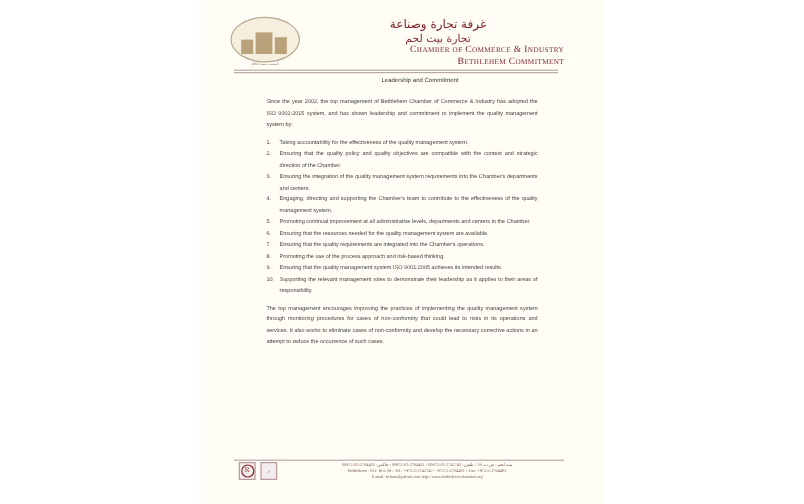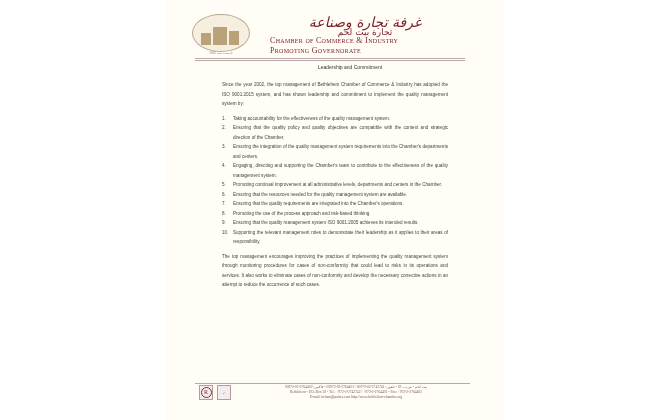--- a/index.html
+++ b/index.html
@@ -12,23 +12,23 @@
     background: #fffdf5;
   }
   .logo {
     position: absolute; left: 192px; top: 14px; width: 56px; height: 36px;
     border: 1px solid #b8a890; border-radius: 50%; background: #f6efdf;
     overflow: hidden;
   }
   .logo .bldg { position: absolute; bottom: 6px; height: 14px; background: #b9a27a; }
   .logo-caption { position: absolute; left: 192px; top: 51px; width: 58px; font-size: 3px; color: #8a7a6a; text-align: center; }
   .header-ar { position: absolute; left: 290px; width: 150px; text-align: center; font-family: "DejaVu Serif", serif; color: #7a1e24; direction: rtl; }
-  .ar1 { top: 14px; font-size: 14px; letter-spacing: 2px; font-style: italic; }
+  .ar1 { top: 14px; font-size: 10px; letter-spacing: 2px; }
   .ar2 { top: 27px; font-size: 9px; letter-spacing: 3px; }
-  .header-en { position: absolute; left: 270px; width: 200px; text-align: left; font-family: "Liberation Serif", serif; color: #7a1e24; font-variant: small-caps; font-size: 8px; letter-spacing: 0.3px; }
+  .header-en { position: absolute; left: 270px; width: 200px; text-align: right; font-family: "Liberation Serif", serif; color: #7a1e24; font-variant: small-caps; font-size: 8px; letter-spacing: 0.3px; }
   .en1 { top: 36px; }
   .en2 { top: 46px; }
   .rule { position: absolute; left: 195px; width: 270px; height: 1px; background: #b9a8a8; }
   .rule.r1 { top: 58px; }
   .rule.r2 { top: 60px; }
   .title { position: absolute; left: 200px; top: 64px; width: 300px; text-align: center; font-size: 5px; color: #333; }
   .body-text {
     position: absolute; left: 222px; top: 80px; width: 226px;
     font-size: 4.6px; line-height: 9.5px; color: #444;
   }
@@ -51,21 +51,21 @@
 <div class="logo">
   <div class="bldg" style="left:8px;width:10px;height:12px;"></div>
   <div class="bldg" style="left:20px;width:14px;height:18px;"></div>
   <div class="bldg" style="left:36px;width:10px;height:14px;"></div>
 </div>
 <div class="logo-caption">تأسست سنة 1952</div>
 
 <div class="header-ar ar1">غرفة تجارة وصناعة</div>
 <div class="header-ar ar2">تجارة بيت لحم</div>
 <div class="header-en en1">Chamber of Commerce &amp; Industry</div>
-<div class="header-en en2">Promoting Governorate</div>
+<div class="header-en en2">Bethlehem Commitment</div>
 <div class="rule r1"></div>
 <div class="rule r2"></div>
 
 <div class="title">Leadership and Commitment</div>
 
 <div class="body-text">
   <p>Since the year 2002, the top management of Bethlehem Chamber of Commerce &amp; Industry has adopted the ISO 9001:2015 system, and has shown leadership and commitment to implement the quality management system by:</p>
   <ol>
     <li><span class="num">1.</span><span>Taking accountability for the effectiveness of the quality management system.</span></li>
     <li><span class="num">2.</span><span>Ensuring that the quality policy and quality objectives are compatible with the context and strategic direction of the Chamber.</span></li>

